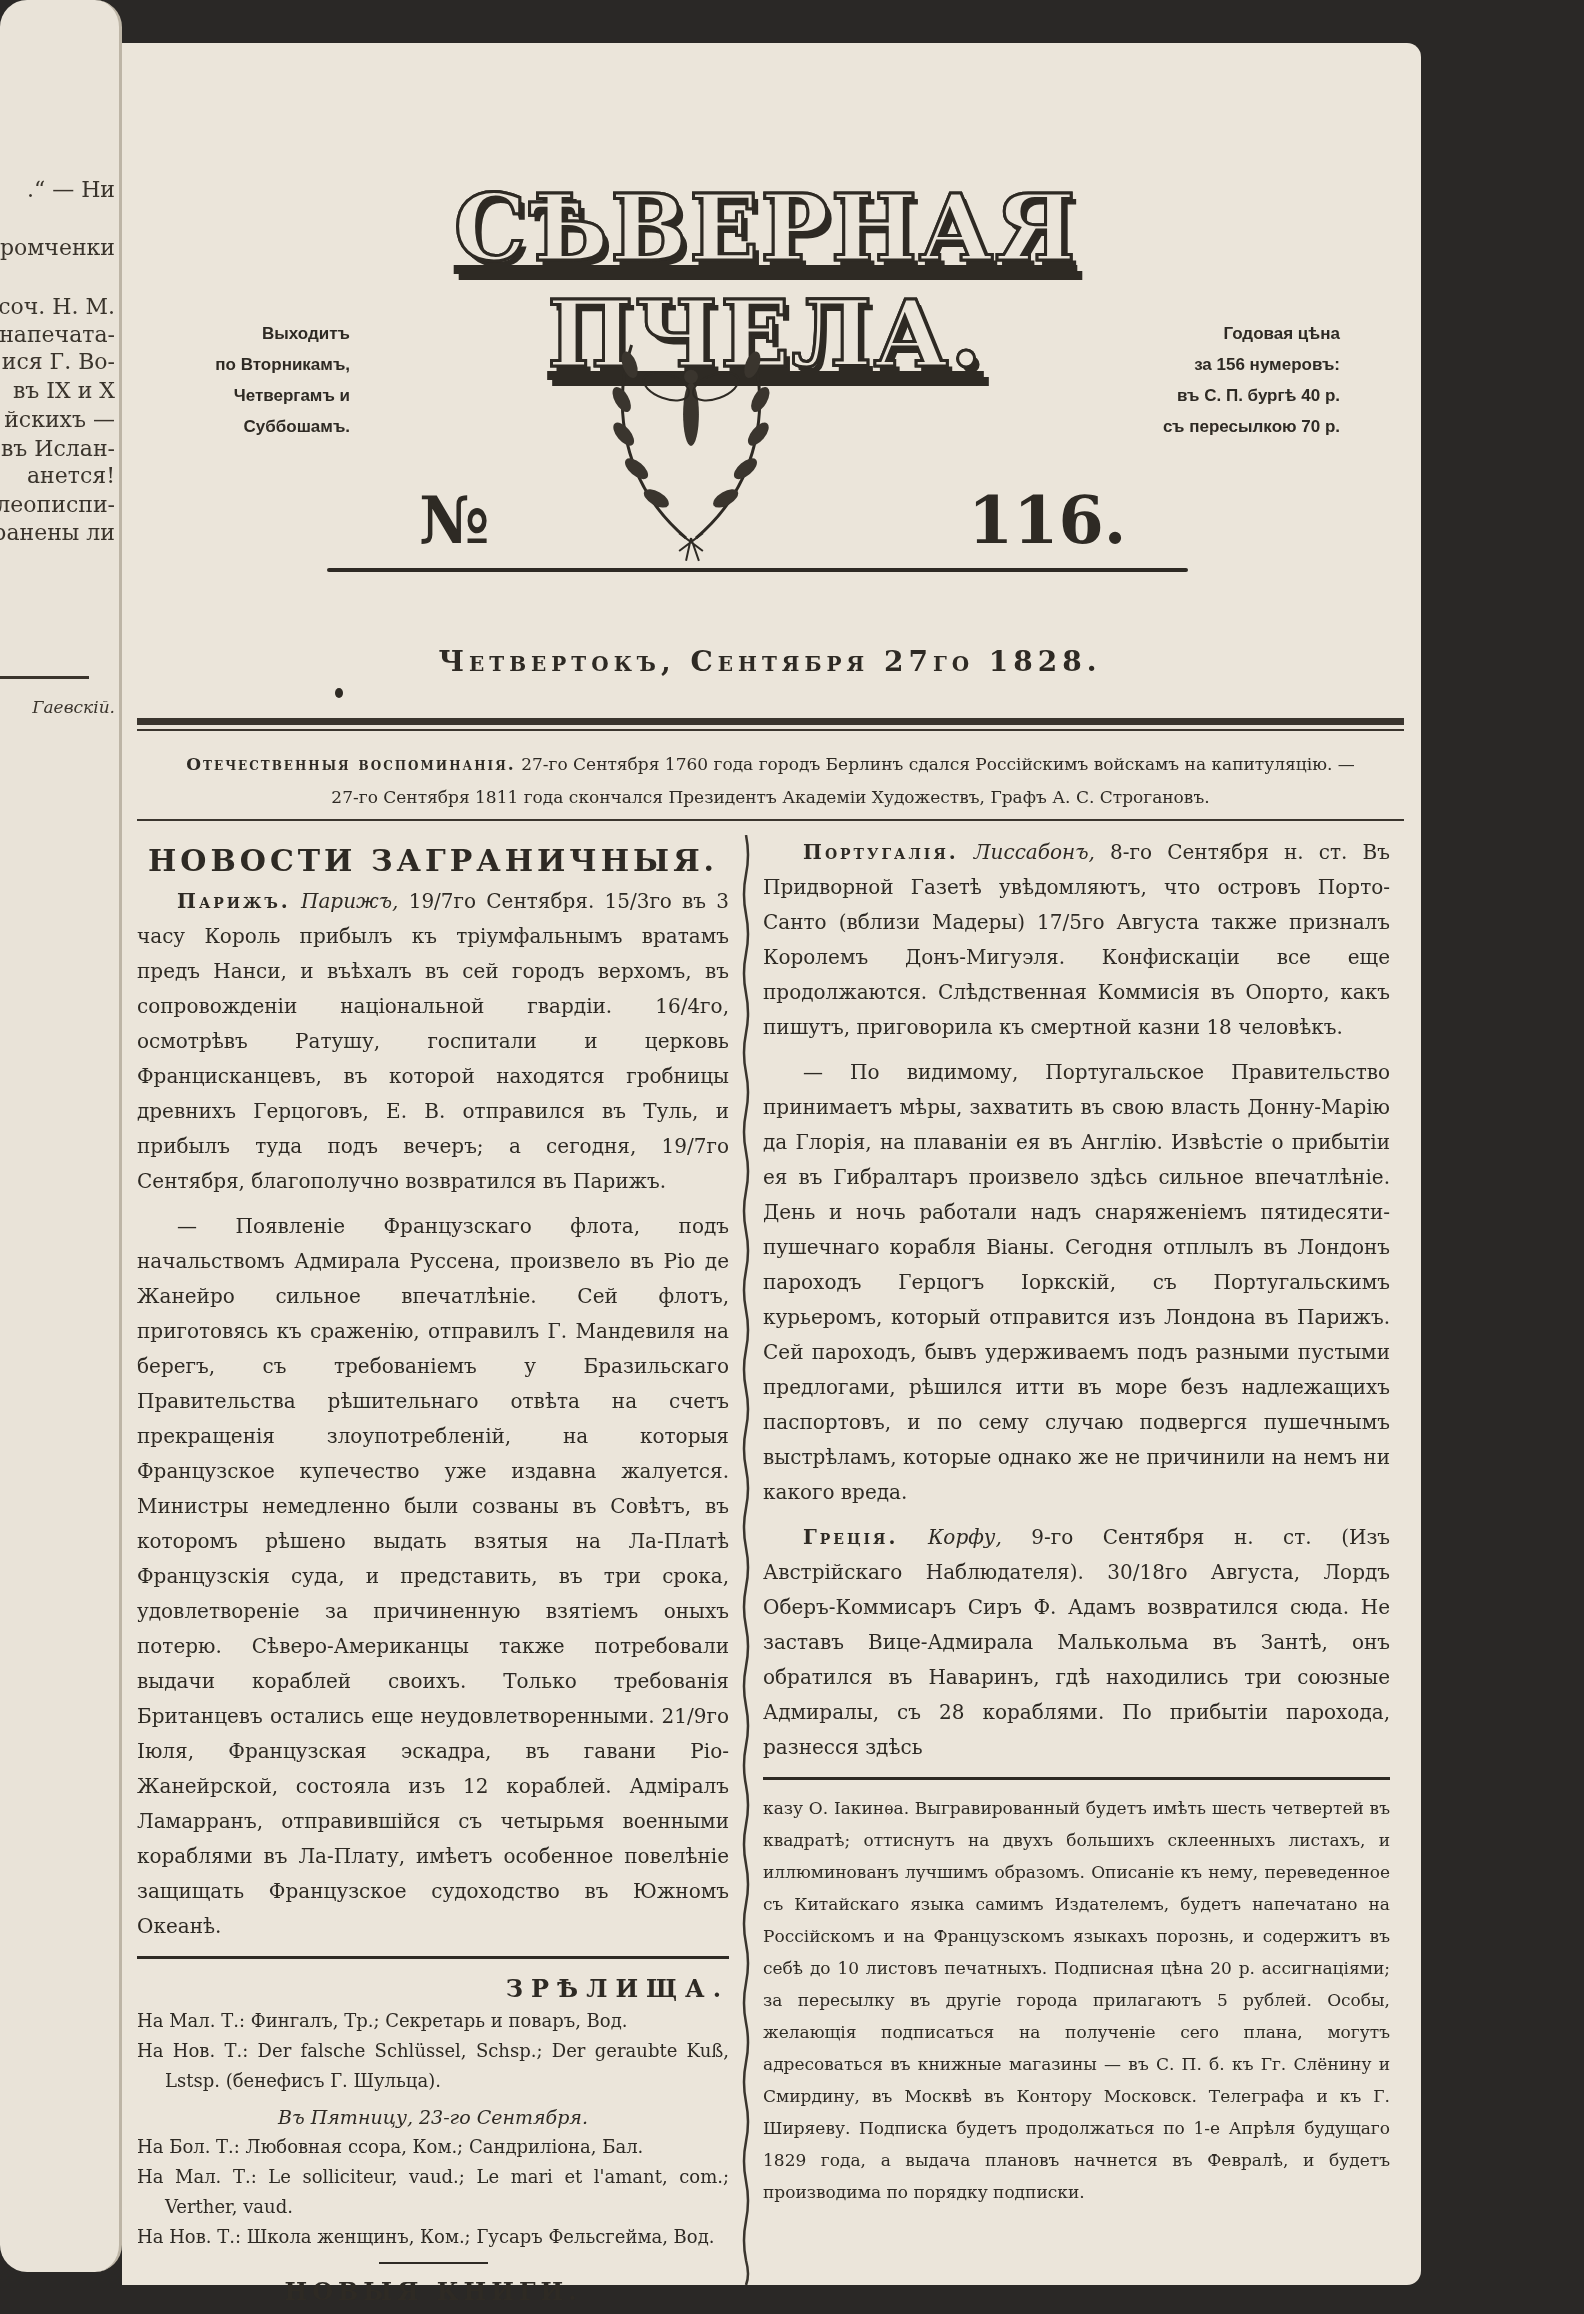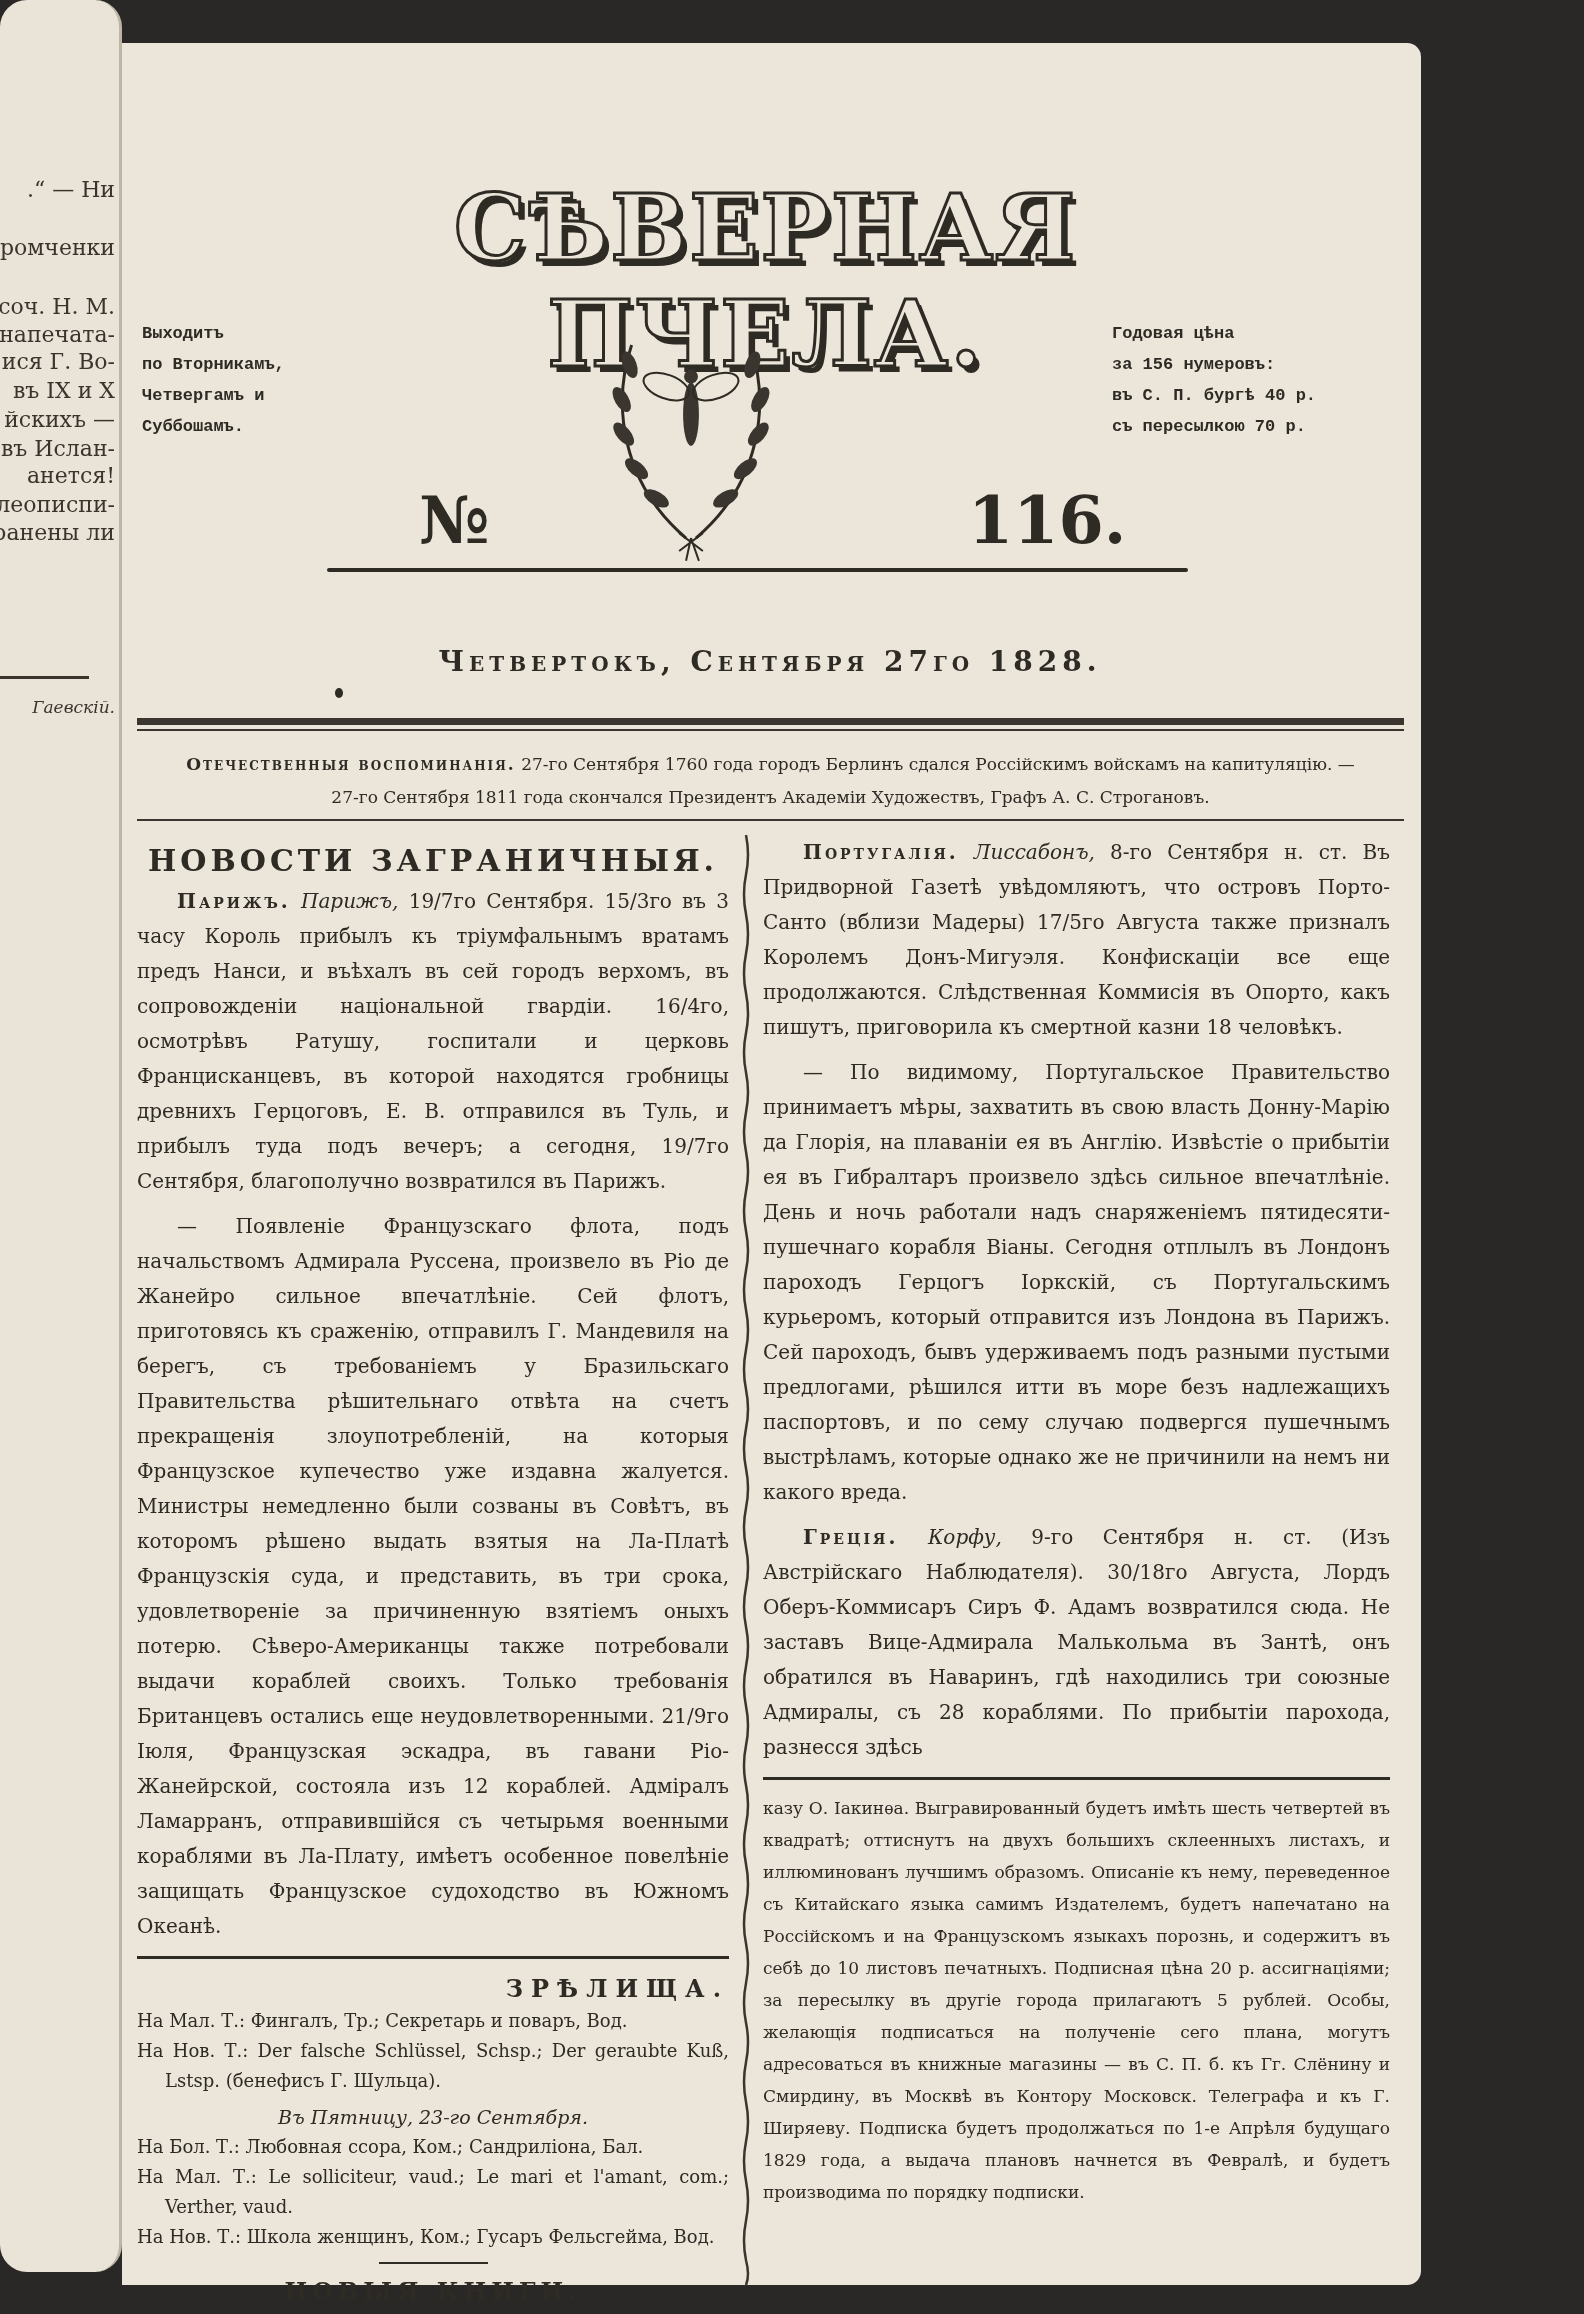--- a/index.html
+++ b/index.html
@@ -29,24 +29,25 @@
       position: absolute; left: 122px; top: 43px; width: 1299px; height: 2242px;
       background: #ebe5da;
       border-top-right-radius: 14px; border-bottom-right-radius: 14px;
     }
     .title {
       position: absolute; left: 119px; top: 132px; width: 1049px; text-align: center;
       font-family: "DejaVu Serif", serif; font-weight: bold;
       font-size: 91px; letter-spacing: 2px; color: #ebe5da;
       -webkit-text-stroke: 3px #2e2a24;
       text-shadow: 5px 6px 0 #2e2a24;
+      text-decoration: underline;
     }
     .schedule, .price {
       position: absolute; top: 275px; font-size: 17px; line-height: 31px;
-      text-align: left; font-family: Liberation Mono, monospace; font-weight: bold; color: #2e2a24;
+      text-align: right; font-family: Liberation Sans, sans-serif; font-weight: bold; color: #2e2a24;
     }
     .schedule { left: 20px; width: 208px; }
     .price { left: 990px; width: 228px; }
     .emblem { position: absolute; left: 470px; top: 282px; width: 198px; height: 238px; }
     .numero { position: absolute; left: 297px; top: 439px; font-size: 65px; font-weight: bold; }
     .issue-number { position: absolute; left: 846px; top: 439px; font-size: 65px; font-weight: bold; font-family: "DejaVu Serif", serif; }
     .rule-top { position: absolute; left: 205px; top: 525px; width: 861px; height: 4px; background: #2e2a24; border-radius: 2px; }
     .date-line {
       position: absolute; left: 267px; top: 602px; width: 762px; text-align: center;
       font-size: 28px; letter-spacing: 5px; font-weight: bold; font-variant: small-caps;

